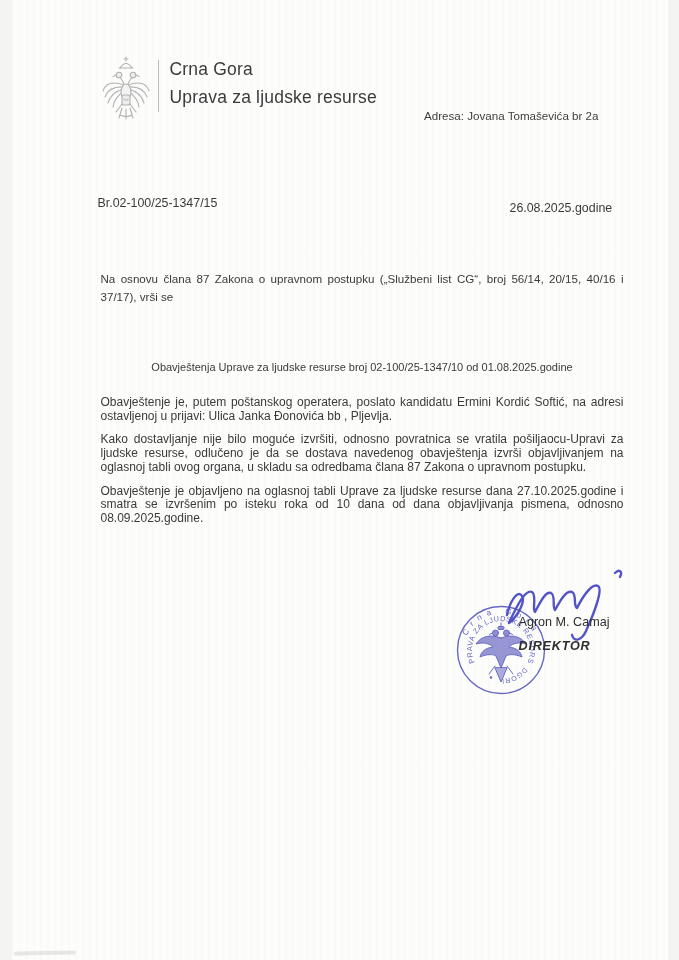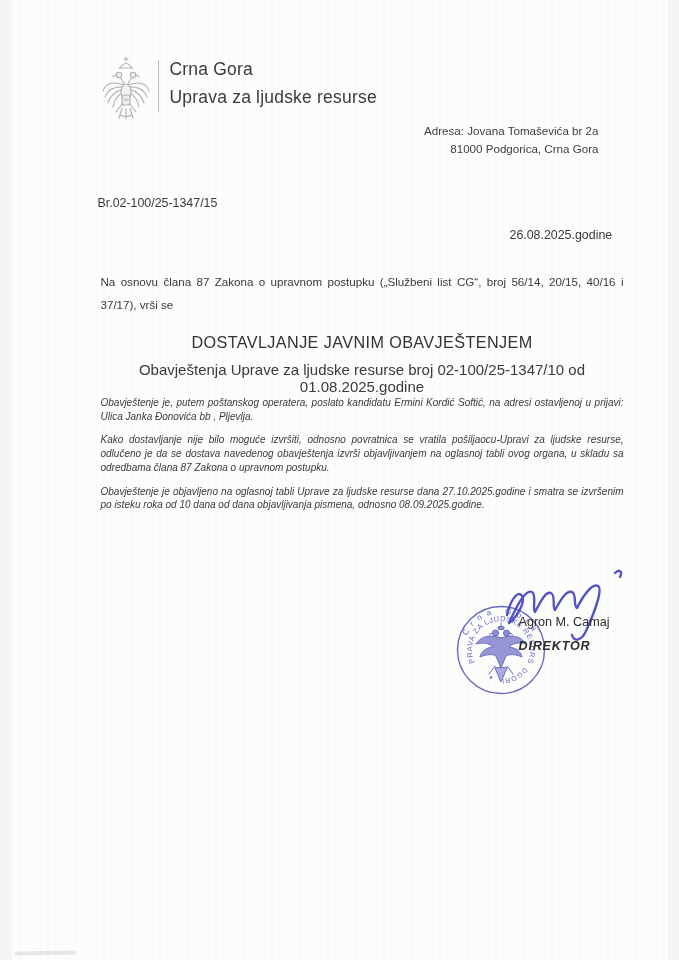--- a/index.html
+++ b/index.html
@@ -14,30 +14,30 @@
     font-family:"Liberation Sans", sans-serif;
     color:#3c3c3c;
   }
   
   .coa { position:absolute; left:88px; top:56px; width:52px; height:66px; }
   .hdr-divider { position:absolute; left:146px; top:60px; width:1.5px; height:52px; background:#bdbdbd; }
   .hdr-text { position:absolute; left:158px; top:59px; }
   .hdr-country { font-size:17.5px; color:#3b3b3b; letter-spacing:0.2px; }
   .hdr-org { font-size:17.5px; color:#3b3b3b; margin-top:7px; letter-spacing:0.2px; }
   
-  .address { position:absolute; top:122px; right:69px; text-align:right; font-size:11.6px; line-height:17.8px; color:#3e3e3e; }
+  .address { position:absolute; top:107px; right:69px; text-align:right; font-size:11.6px; line-height:17.8px; color:#3e3e3e; }
   
   .ref  { position:absolute; left:86px;  top:196px; font-size:12.4px; color:#3a3a3a; }
-  .date { position:absolute; left:498px; top:201px; font-size:12.4px; color:#3a3a3a;margin-top:27px; }
+  .date { position:absolute; left:498px; top:201px; font-size:12.4px; color:#3a3a3a; }
   
-  .legal { position:absolute; left:89px; top:270px; width:523px; font-size:11.6px; line-height:23px; text-align:justify; color:#3a3a3a; }
+  .legal { position:absolute; left:89px; top:270px; width:523px; font-size:11.6px; line-height:18px; text-align:justify; color:#3a3a3a; }
   .title { position:absolute; left:89px; top:333px; width:523px; text-align:center; font-size:16.2px; letter-spacing:0.4px; color:#333; }
-  .subtitle { position:absolute; left:89px; top:361px; width:523px; text-align:center; font-size:15px; color:#3a3a3a; }
+  .subtitle { position:absolute; left:89px; top:361px; width:523px; text-align:center; font-size:11px; color:#3a3a3a; }
   .paras { position:absolute; left:89px; top:396px; width:523px; }
-  .paras p { font-size:10px; line-height:13.9px; text-align:justify; color:#3a3a3a; margin:0 0 9.5px 0;font-style:italic; }
+  .paras p { font-size:12px; line-height:13.9px; text-align:justify; color:#3a3a3a; margin:0 0 9.5px 0; }
   
   .stamp { position:absolute; left:429px; top:590px; width:120px; height:120px; opacity:0.82; z-index:1; }
   .signature { position:absolute; left:470px; top:563px; width:160px; height:95px; z-index:2; }
   .sig-name { position:absolute; left:507px; top:615px; font-size:12.6px; font-weight:normal; color:#2e2e2e; z-index:3; }
   .sig-role { position:absolute; left:507px; top:639px; font-size:12.6px; font-weight:bold; letter-spacing:0.8px; color:#2e2e2e; z-index:3;font-style:italic; }
   
   .artifact { position:absolute; left:2px; top:951px; width:62px; height:3.5px; background:rgba(70,70,70,0.12); border-radius:2px; transform:rotate(-1.2deg); }
 </style>
 </head>
 <body>
@@ -65,29 +65,27 @@
 
   <div class="hdr-divider"></div>
 
   <div class="hdr-text">
     <div class="hdr-country">Crna Gora</div>
     <div class="hdr-org">Uprava za ljudske resurse</div>
   </div>
 
   <div class="address">
     <div>Adresa: Jovana Tomaševića br 2a</div>
-    <div>81000 Podgorica, Crna Gora</div>
   </div>
 
   <div class="ref">Br.02-100/25-1347/15</div>
   <div class="date">26.08.2025.godine</div>
 
   <div class="legal">Na osnovu člana 87 Zakona o upravnom postupku („Službeni list CG“, broj 56/14, 20/15, 40/16 i 37/17), vrši se</div>
 
-  <div class="title">DOSTAVLJANJE JAVNIM OBAVJEŠTENJEM</div>
   <div class="subtitle">Obavještenja Uprave za ljudske resurse broj 02-100/25-1347/10 od 01.08.2025.godine</div>
 
   <div class="paras">
     <p>Obavještenje je, putem poštanskog operatera, poslato kandidatu Ermini Kordić Softić, na adresi ostavljenoj u prijavi: Ulica Janka Đonovića bb , Pljevlja.</p>
     <p>Kako dostavljanje nije bilo moguće izvršiti, odnosno povratnica se vratila pošiljaocu-Upravi za ljudske resurse, odlučeno je da se dostava navedenog obavještenja izvrši objavljivanjem na oglasnoj tabli ovog organa, u skladu sa odredbama člana 87 Zakona o upravnom postupku.</p>
     <p>Obavještenje je objavljeno na oglasnoj tabli Uprave za ljudske resurse dana 27.10.2025.godine i smatra se izvršenim po isteku roka od 10 dana od dana objavljivanja pismena, odnosno 08.09.2025.godine.</p>
   </div>
 
   <svg class="stamp" viewBox="0 0 120 120">
     <defs>

